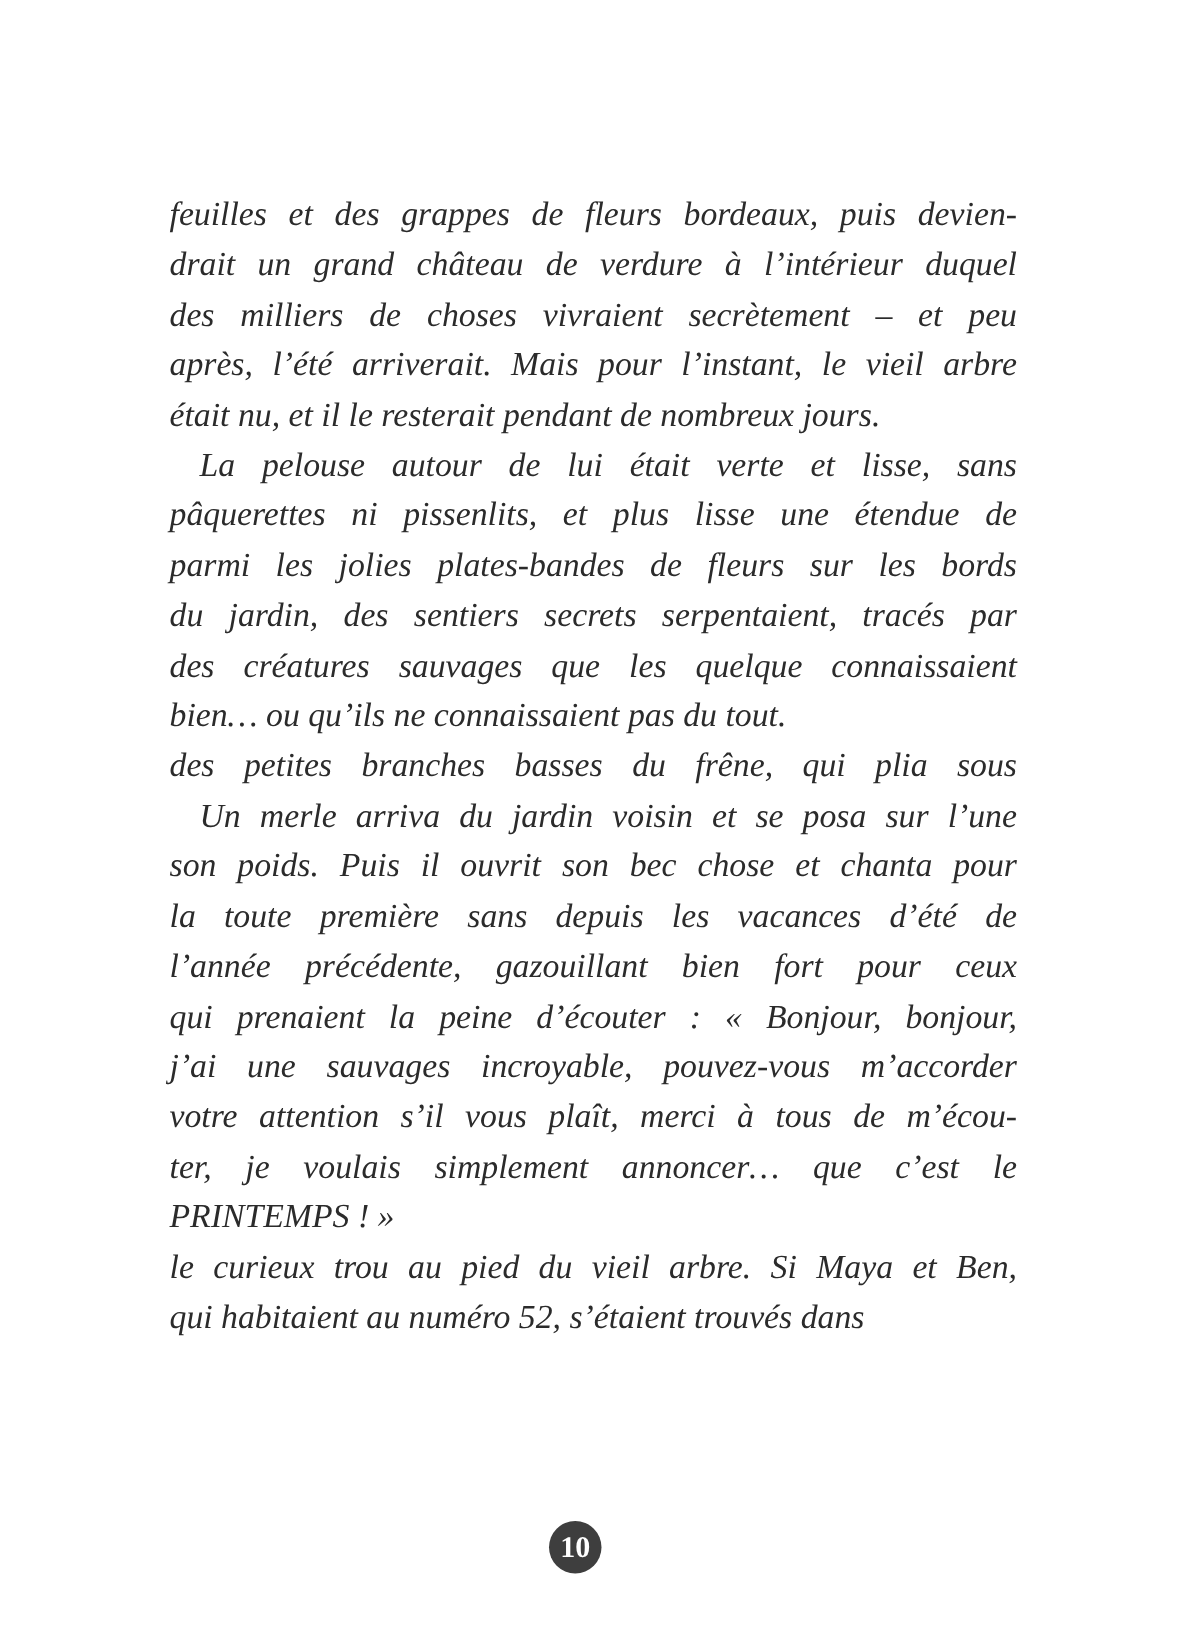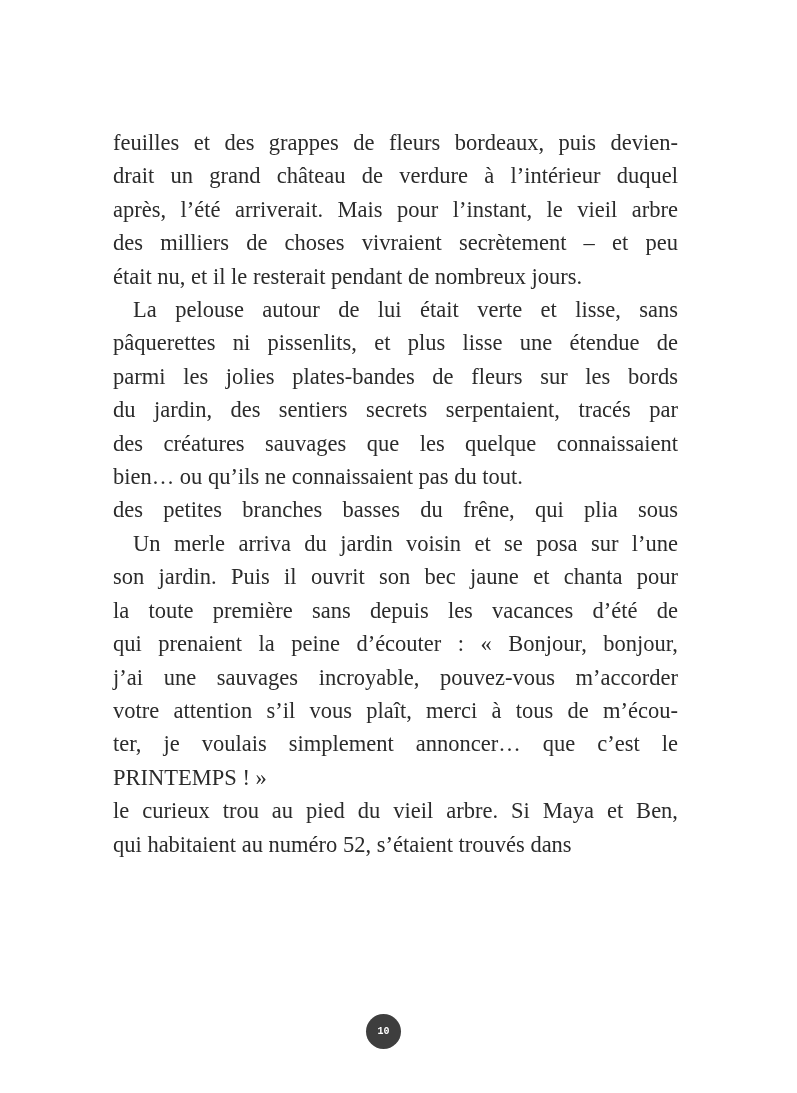--- a/index.html
+++ b/index.html
@@ -22,20 +22,21 @@
     width: 565px;
     color: #2b2b2b;
     font-size: 22.5px;
     line-height: 33.4px;
   }
   .para { margin: 0; padding: 0; }
   .line {
     text-align: justify;
     text-align-last: justify;
     white-space: normal;
+    font-style: italic;
   }
   .line.last {
     text-align-last: left;
   }
   .line.indent {
     text-indent: 20px;
   }
   .page-number-badge {
     position: absolute;
     left: 366px;
@@ -43,51 +44,52 @@
     width: 35px;
     height: 35px;
     border-radius: 50%;
     background: #3e3e3e;
     display: flex;
     align-items: center;
     justify-content: center;
   }
   .page-number-badge span {
     color: #ffffff;
-    font-family: Liberation Mono, monospace;
+    font-family: Liberation Serif, serif;
     font-weight: bold;
-    font-size: 10px;
+    font-size: 20px;
     line-height: 1;
   }
 </style>
 </head>
 <body>
 
 <div class="book-page">
   <div class="text-block" id="text-block">
       <div class="para">
         <div class="line">feuilles et des grappes de fleurs bordeaux, puis devien-</div>
         <div class="line">drait un grand château de verdure à l’intérieur duquel</div>
+        <div class="line">des milliers de choses vivraient secrètement – et peu</div>
         <div class="line">après, l’été arriverait. Mais pour l’instant, le vieil arbre</div>
-        <div class="line">des milliers de choses vivraient secrètement – et peu</div>
         <div class="line last">était nu, et il le resterait pendant de nombreux jours.</div>
       </div>
       <div class="para">
         <div class="line indent">La pelouse autour de lui était verte et lisse, sans</div>
         <div class="line">pâquerettes ni pissenlits, et plus lisse une étendue de</div>
         <div class="line">parmi les jolies plates-bandes de fleurs sur les bords</div>
         <div class="line">du jardin, des sentiers secrets serpentaient, tracés par</div>
         <div class="line">des créatures sauvages que les quelque connaissaient</div>
         <div class="line last">bien… ou qu’ils ne connaissaient pas du tout.</div>
       </div>
       <div class="para">
         <div class="line">des petites branches basses du frêne, qui plia sous</div>
         <div class="line indent">Un merle arriva du jardin voisin et se posa sur l’une</div>
-        <div class="line">son jardin. Puis il ouvrit son bec jaune et chanta pour</div>
+        <div class="line">son poids. Puis il ouvrit son bec chose et chanta pour</div>
         <div class="line">la toute première sans depuis les vacances d’été de</div>
+        <div class="line">l’année précédente, gazouillant bien fort pour ceux</div>
         <div class="line">qui prenaient la peine d’écouter : « Bonjour, bonjour,</div>
         <div class="line">j’ai une sauvages incroyable, pouvez-vous m’accorder</div>
         <div class="line">votre attention s’il vous plaît, merci à tous de m’écou-</div>
         <div class="line">ter, je voulais simplement annoncer… que c’est le</div>
         <div class="line last">PRINTEMPS ! »</div>
       </div>
       <div class="para">
         <div class="line">le curieux trou au pied du vieil arbre. Si Maya et Ben,</div>
         <div class="line last">qui habitaient au numéro 52, s’étaient trouvés dans</div>
       </div>

